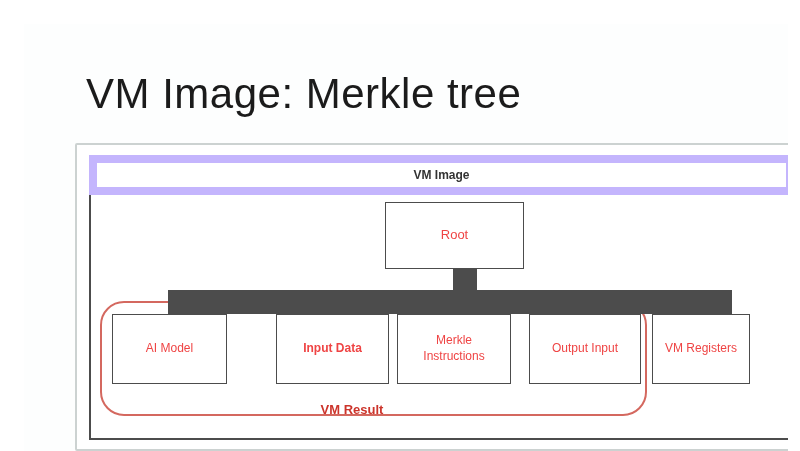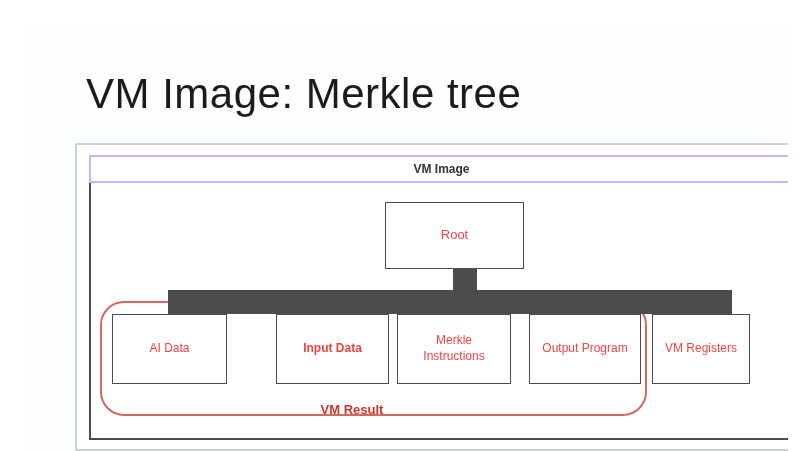--- a/index.html
+++ b/index.html
@@ -47,21 +47,21 @@
     border: 2px solid #4c4c4c;
     background: #ffffff;
   }
 
   .vm-image-header {
     position: absolute;
     left: 65px;
     top: 131px;
     width: 705px;
     height: 23px;
-    border: 2px solid #c4b5fd;
+    border: 8px solid #c4b5fd;
     display: flex;
     align-items: center;
     justify-content: center;
     font-size: 12px;
     font-weight: 700;
     color: #333333;
   }
 
   .node-box {
     position: absolute;
@@ -150,23 +150,23 @@
   <div class="connector drop drop-1"></div>
   <div class="connector drop drop-2"></div>
   <div class="connector drop drop-3"></div>
   <div class="connector drop drop-4"></div>
 
   <div class="memory-group"></div>
   <div class="memory-label">VM Result</div>
 
   <div class="node-box root-box">Root</div>
 
-  <div class="node-box leaf leaf-0">AI Data</div>
+  <div class="node-box leaf leaf-0">AI Model</div>
 
   <div class="node-box leaf leaf-1">Input Data</div>
 
   <div class="node-box leaf leaf-2">Merkle Instructions</div>
 
-  <div class="node-box leaf leaf-3">Output Program</div>
+  <div class="node-box leaf leaf-3">Output Input</div>
 
   <div class="node-box leaf leaf-4">VM Registers</div>
 
 </div>
 
 </body></html>

